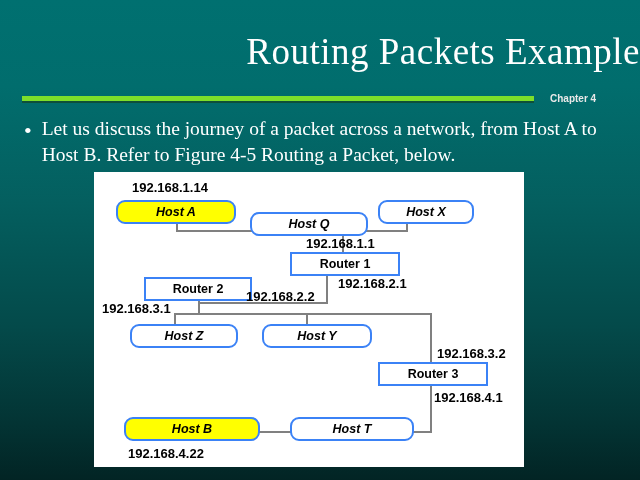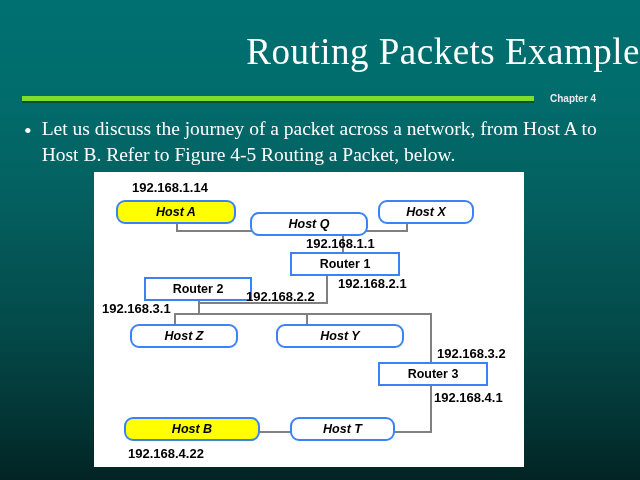--- a/index.html
+++ b/index.html
@@ -149,24 +149,24 @@
     <div class="line h" style="left:88px;  top:259px; width:250px;"></div>
     <div class="line v" style="left:88px;  top:249px; height:11px;"></div>
     <div class="line v" style="left:250px; top:249px; height:11px;"></div>
 
     <div class="node highlight" style="left:22px;  top:28px;  width:120px;">Host A</div>
     <div class="node" style="left:156px; top:40px;  width:118px;">Host Q</div>
     <div class="node" style="left:284px; top:28px;  width:96px;">Host X</div>
     <div class="node router" style="left:196px; top:80px;  width:110px;">Router 1</div>
     <div class="node router" style="left:50px;  top:105px; width:108px;">Router 2</div>
     <div class="node" style="left:36px;  top:152px; width:108px;">Host Z</div>
-    <div class="node" style="left:182px; top:152px; width:128px;">Host Y</div>
+    <div class="node" style="left:168px; top:152px; width:110px;">Host Y</div>
     <div class="node router" style="left:284px; top:190px; width:110px;">Router 3</div>
     <div class="node highlight" style="left:30px;  top:245px; width:136px;">Host B</div>
-    <div class="node" style="left:196px; top:245px; width:105px;">Host T</div>
+    <div class="node" style="left:196px; top:245px; width:124px;">Host T</div>
 
     <div class="ip" style="left:38px;  top:8px;">192.168.1.14</div>
     <div class="ip" style="left:212px; top:64px;">192.168.1.1</div>
     <div class="ip" style="left:244px; top:104px;">192.168.2.1</div>
     <div class="ip" style="left:152px; top:117px;">192.168.2.2</div>
     <div class="ip" style="left:8px;   top:129px;">192.168.3.1</div>
     <div class="ip" style="left:343px; top:174px;">192.168.3.2</div>
     <div class="ip" style="left:340px; top:218px;">192.168.4.1</div>
     <div class="ip" style="left:34px;  top:274px;">192.168.4.22</div>
 

